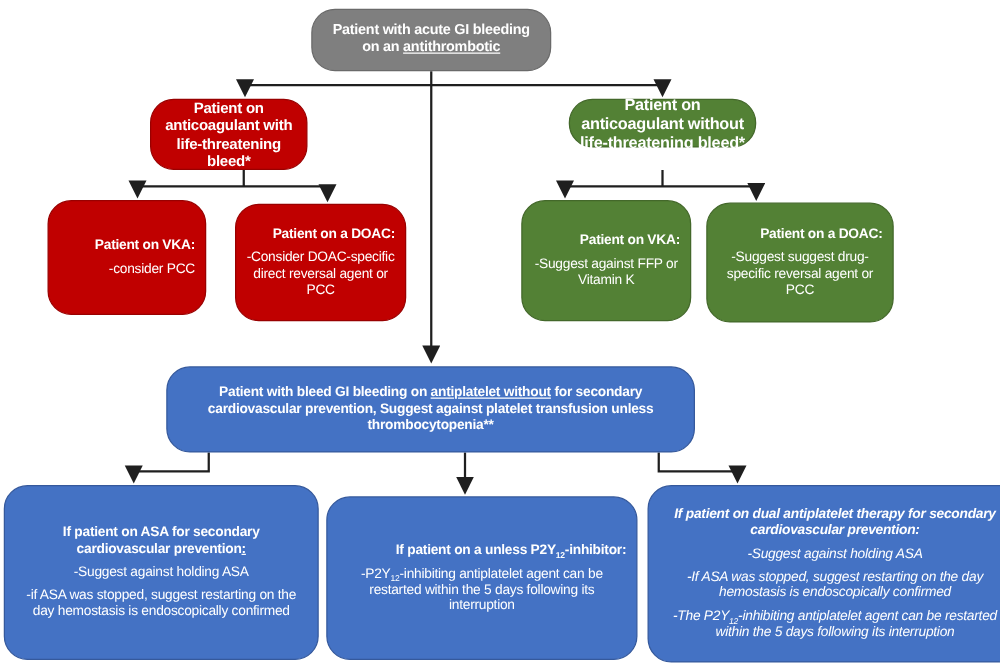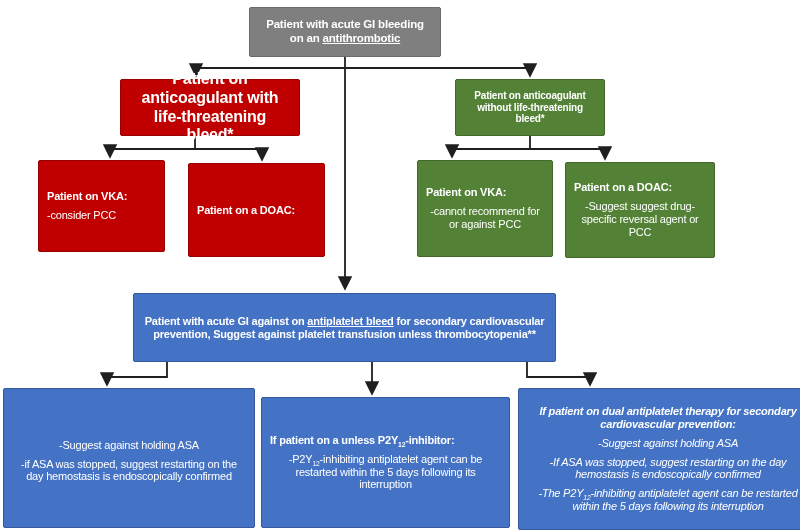--- a/index.html
+++ b/index.html
@@ -4,22 +4,22 @@
 <style>
   html,body{margin:0;padding:0;background:#ffffff;}
   .canvas{
     position:relative;width:800px;height:531px;background:#ffffff;overflow:hidden;
     font-family:"Liberation Sans",sans-serif;letter-spacing:-0.2px;
   }
   svg.wires{position:absolute;left:0;top:0;width:800px;height:531px;}
   .wire{stroke:var(--line,#1f1f1f);stroke-width:1.8;fill:none;}
   .arrowhead{fill:var(--line,#1f1f1f);}
   .node{
-    position:absolute;box-sizing:border-box;border-radius:2px;
-    display:flex;flex-direction:column;justify-content:center;align-items:flex-start;
+    position:absolute;box-sizing:border-box;border-radius:19px;
+    display:flex;flex-direction:column;justify-content:center;align-items:flex-end;
     text-align:center;color:var(--text,#fff);padding:5px 8px;line-height:1.18;
   }
   .node .heading{font-weight:700;}
   .node .body p{margin:6px 0 0;font-weight:400;}
   .gray{background:var(--gray,#7f7f7f);border:1.5px solid var(--gray-border,#6b6b6b);}
   .red{background:var(--red,#c00000);border:1.5px solid var(--red-border,#9b0000);}
   .green{background:var(--green,#538135);border:1.5px solid var(--green-border,#446b2b);}
   .blue{background:var(--blue,#4472c4);border:1.5px solid var(--blue-border,#35599c);}
   .t12{font-size:11.5px;font-weight:700;}
   .t11{font-size:11px;}
@@ -54,58 +54,62 @@
 
     <path class="wire" d="M167,362 L167,377 L107,377 L107,384" marker-end="url(#arw)"></path>
     <path class="wire" d="M372,362 L372,393" marker-end="url(#arw)"></path>
     <path class="wire" d="M527,362 L527,377 L590,377 L590,384" marker-end="url(#arw)"></path>
   </svg>
 
   <div class="node gray t12" style="left:249px;top:7px;width:192px;height:50px;">
     <div class="heading"><span>Patient with acute GI bleeding on an </span><span class="u">antithrombotic</span></div>
   </div>
 
-  <div class="node red t12" style="left:120px;top:79px;width:180px;height:57px;font-size:16px;">
+  <div class="node red t12" style="left:120px;top:79px;width:126px;height:57px;font-size:12px;">
     <div class="heading">Patient on anticoagulant with life-threatening bleed*</div>
   </div>
 
-  <div class="node green t12" style="left:455px;top:79px;width:150px;height:57px;font-size:10px;">
+  <div class="node green t12" style="left:455px;top:79px;width:150px;height:39px;font-size:13px;">
     <div class="heading">Patient on anticoagulant without life-threatening bleed*</div>
   </div>
 
   <div class="node red t11" style="left:38px;top:160px;width:127px;height:92px;">
     <div class="heading">Patient on VKA:</div>
     <div class="body">
       <p>-consider PCC</p>
     </div>
   </div>
 
   <div class="node red t11" style="left:188px;top:163px;width:137px;height:94px;">
     <div class="heading">Patient on a DOAC:</div>
+    <div class="body">
+      <p>-Consider DOAC-specific direct reversal agent or PCC</p>
+    </div>
   </div>
 
   <div class="node green t11" style="left:417px;top:160px;width:136px;height:97px;">
     <div class="heading">Patient on VKA:</div>
     <div class="body">
-      <p>-cannot recommend for or against PCC</p>
+      <p>-Suggest against FFP or Vitamin K</p>
     </div>
   </div>
 
   <div class="node green t11" style="left:565px;top:162px;width:150px;height:96px;">
     <div class="heading">Patient on a DOAC:</div>
     <div class="body">
       <p>-Suggest suggest drug-specific reversal agent or PCC</p>
     </div>
   </div>
 
   <div class="node blue" style="left:133px;top:293px;width:423px;height:69px;font-size:11px;">
-    <div class="heading"><span>Patient with acute GI against on </span><span class="u">antiplatelet bleed</span><span> for secondary cardiovascular prevention, Suggest against platelet transfusion unless thrombocytopenia**</span></div>
+    <div class="heading"><span>Patient with bleed GI bleeding on </span><span class="u">antiplatelet without</span><span> for secondary cardiovascular prevention, Suggest against platelet transfusion unless thrombocytopenia**</span></div>
   </div>
 
   <div class="node blue t11" style="left:3px;top:388px;width:252px;height:140px;">
+    <div class="heading"><span>If patient on ASA for secondary cardiovascular prevention</span><span class="u">:</span></div>
     <div class="body">
       <p>-Suggest against holding ASA</p>
       <p>-if ASA was stopped, suggest restarting on the day hemostasis is endoscopically confirmed</p>
     </div>
   </div>
 
   <div class="node blue t11" style="left:261px;top:397px;width:249px;height:131px;">
     <div class="heading"><span>If patient on a unless P2Y</span><sub class="ss">12</sub><span>-inhibitor:</span></div>
     <div class="body">
       <p><span>-P2Y</span><sub class="ss">12</sub><span>-inhibiting antiplatelet agent can be restarted within the 5 days following its interruption</span></p>

